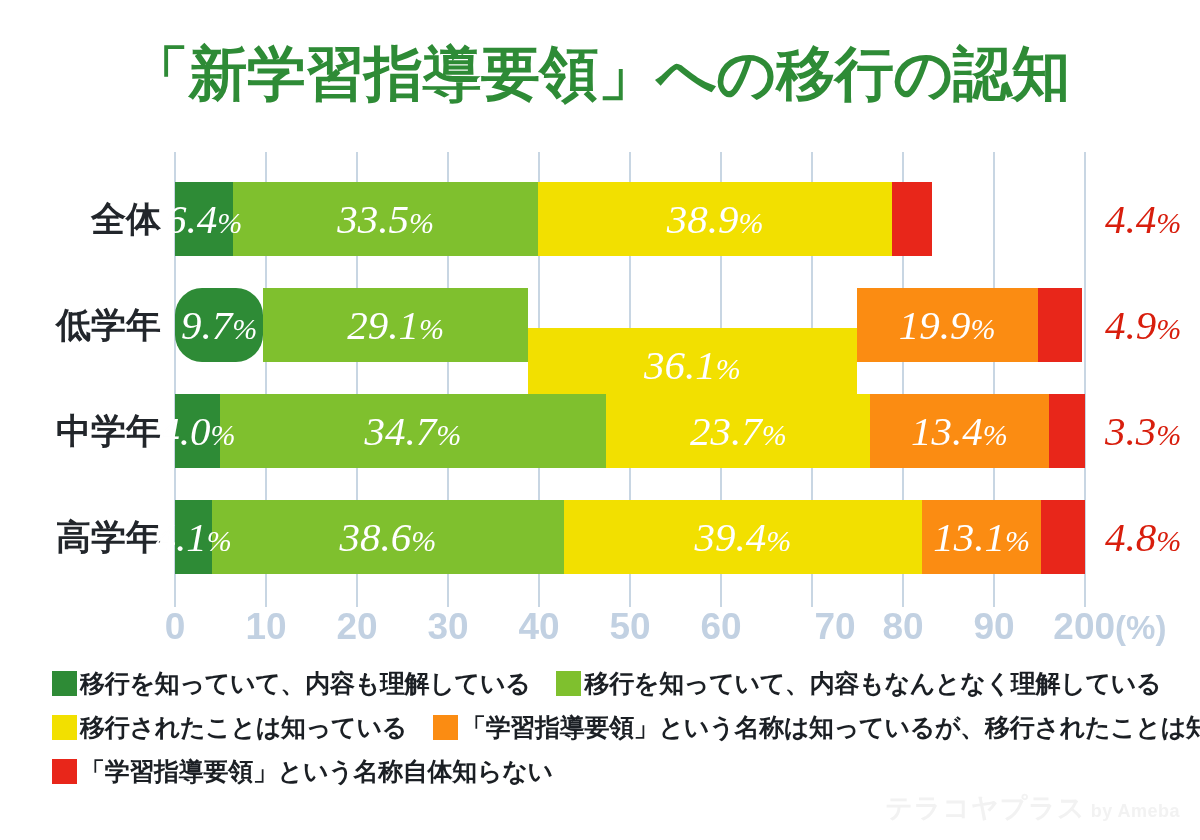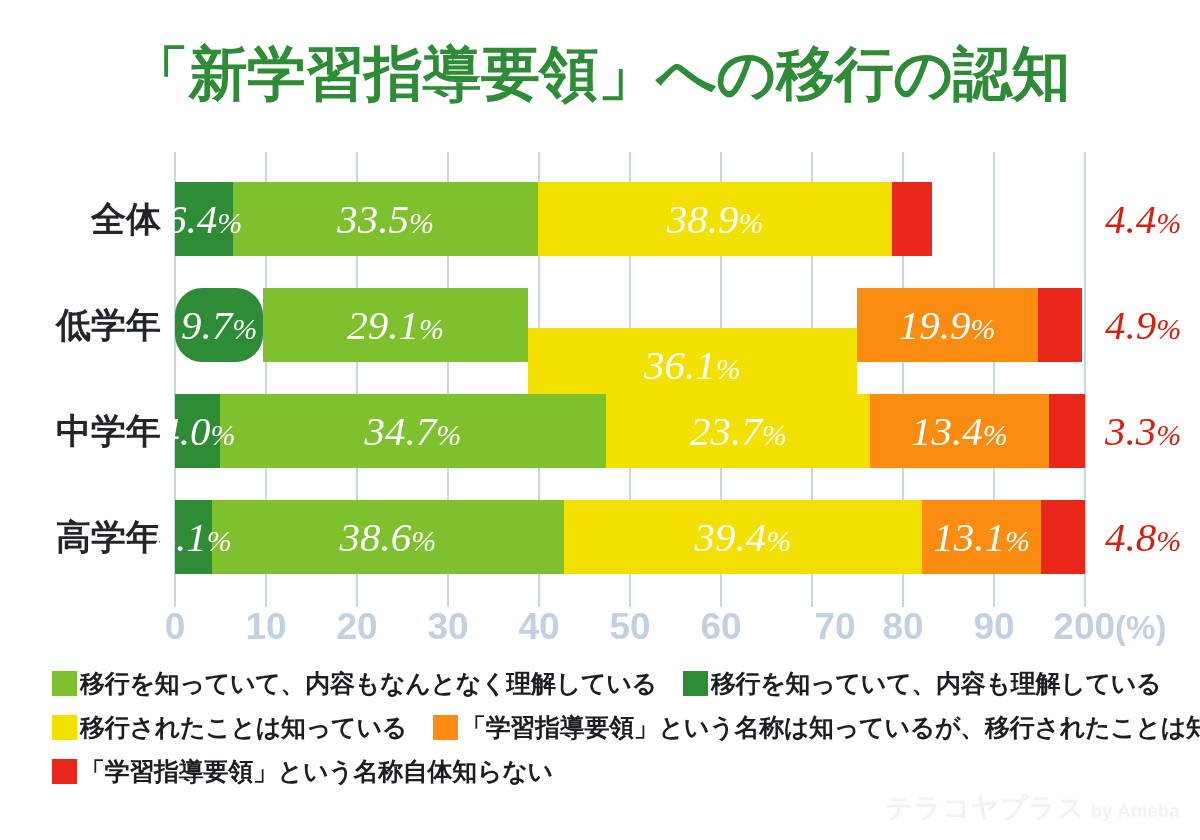--- a/index.html
+++ b/index.html
@@ -307,26 +307,26 @@
     <div class="tick-label" style="left: 721px;"><span>60</span></div>
     <div class="tick-label" style="left: 812px; margin-left: 23px;"><span>70</span></div>
     <div class="tick-label" style="left: 903px;"><span>80</span></div>
     <div class="tick-label" style="left: 994px;"><span>90</span></div>
     <div class="tick-label last" style="left: 1085px; transform: translateX(-28%);"><span>200</span><span class="unit">(%)</span></div>
   </div>
 
 <div id="legend">
     <div class="legend-row">
       <div class="legend-item">
+        <span class="legend-swatch" style="background: rgb(46, 139, 54);"></span>
+        <span class="legend-text">移行を知っていて、内容も理解している</span>
+      </div>
+      <div class="legend-item">
         <span class="legend-swatch" style="background: rgb(127, 192, 46);"></span>
         <span class="legend-text">移行を知っていて、内容もなんとなく理解している</span>
-      </div>
-      <div class="legend-item">
-        <span class="legend-swatch" style="background: rgb(46, 139, 54);"></span>
-        <span class="legend-text">移行を知っていて、内容も理解している</span>
       </div>
     </div>
     <div class="legend-row">
       <div class="legend-item">
         <span class="legend-swatch" style="background: rgb(242, 224, 0);"></span>
         <span class="legend-text">移行されたことは知っている</span>
       </div>
       <div class="legend-item">
         <span class="legend-swatch" style="background: rgb(251, 140, 18);"></span>
         <span class="legend-text">「学習指導要領」という名称は知っているが、移行されたことは知らない</span>

